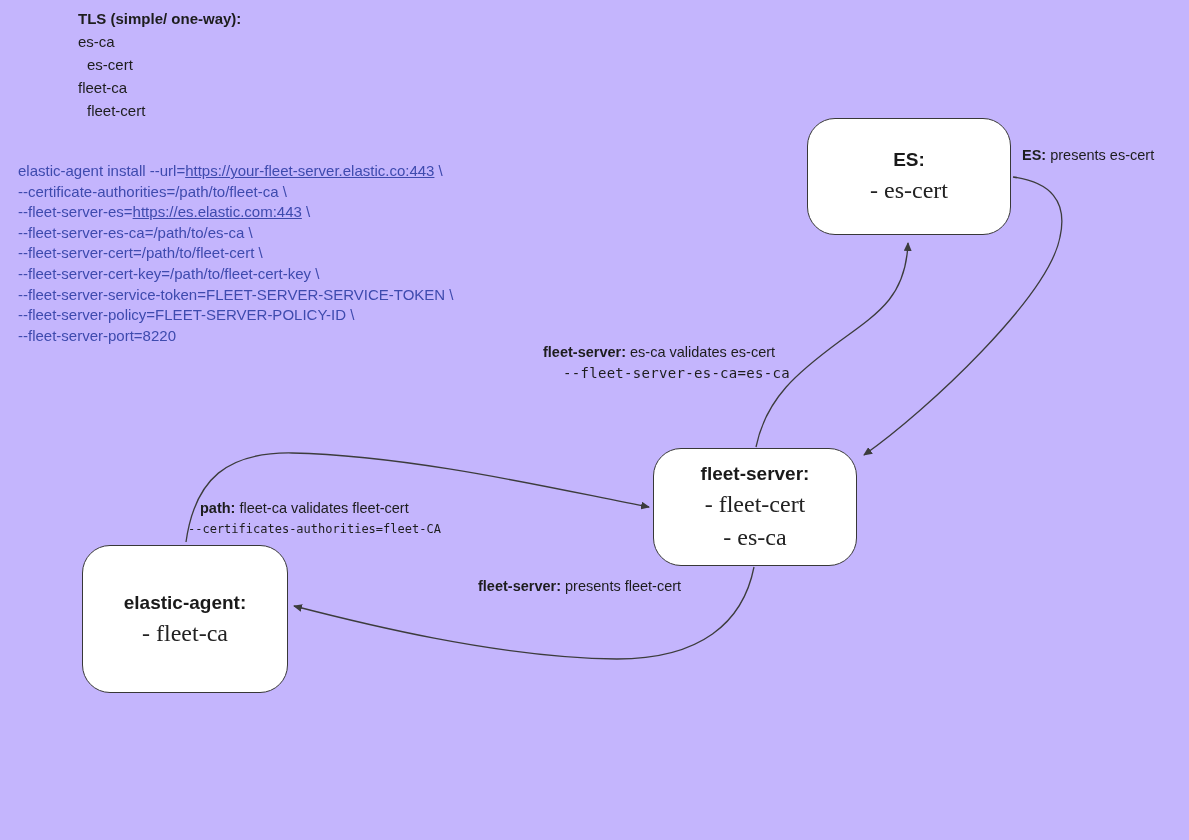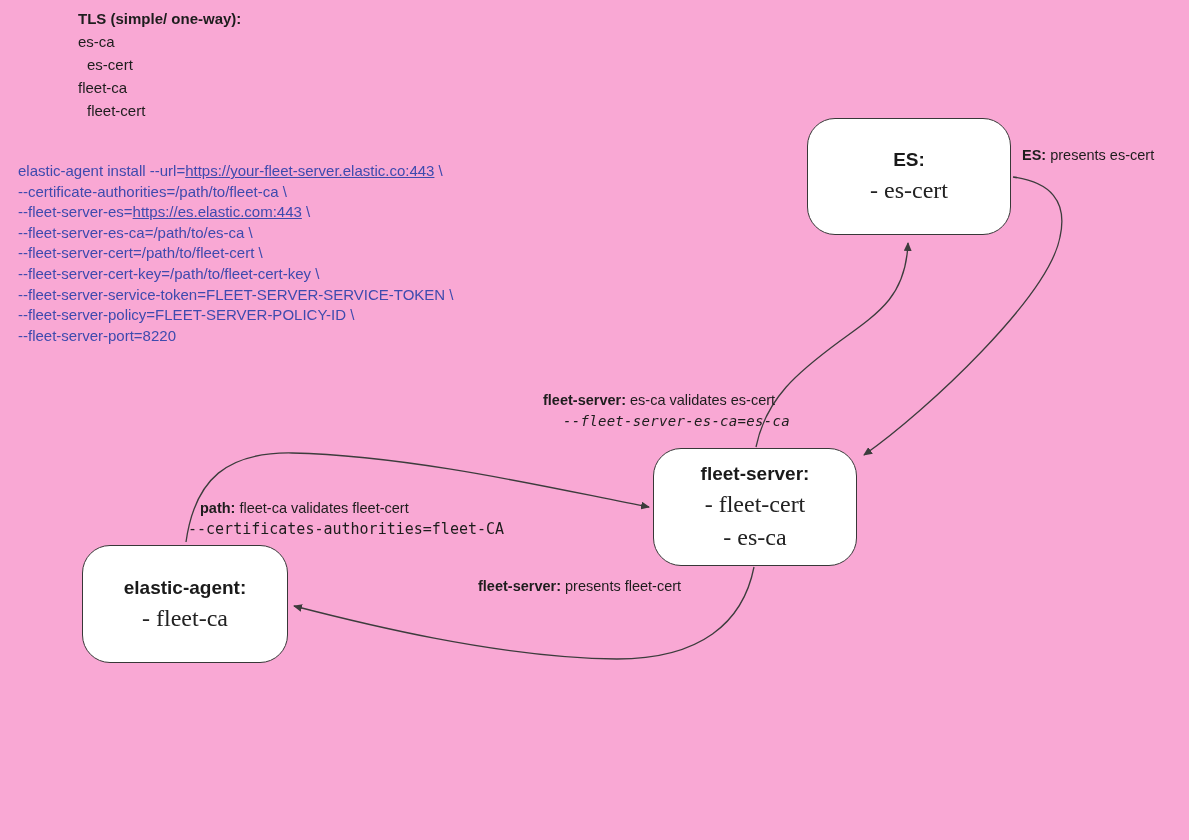--- a/index.html
+++ b/index.html
@@ -9,21 +9,21 @@
     width: 1189px;
     height: 840px;
     overflow: hidden;
     font-family: "Liberation Sans", sans-serif;
     color: #1d1d1d;
   }
   #canvas {
     position: relative;
     width: 1189px;
     height: 840px;
-    background: #f9a8d4;
+    background: #c4b5fd;
   }
 
   
   .legend {
     position: absolute;
     left: 78px;
     top: 7px;
     font-size: 15px;
     line-height: 23px;
     color: #1d1d1d;
@@ -55,38 +55,38 @@
     justify-content: center;
     gap: 6px;
     box-sizing: border-box;
     text-align: center;
   }
   .node-title { font-weight: bold; font-size: 19px; color: #1a1a1a; }
   .node-line  { font-size: 24px; color: #222222; font-family: Liberation Serif, serif; }
 
   #node-es            { left: 807px; top: 118px; width: 204px; height: 117px; }
   #node-fleet-server  { left: 653px; top: 448px; width: 204px; height: 118px; }
-  #node-elastic-agent { left: 82px;  top: 545px; width: 206px; height: 118px; }
+  #node-elastic-agent { left: 82px;  top: 545px; width: 206px; height: 148px; }
 
   
   .edge-label {
     position: absolute;
     font-size: 14.5px;
     line-height: 21px;
     color: #1d1d1d;
     white-space: nowrap;
   }
   .edge-label .bold { font-weight: bold; }
   .edge-label .mono {
     font-family: "DejaVu Sans Mono", monospace;
-    font-size: 15px;
+    font-size: 12px;
   }
   #label-es-presents     { left: 1022px; top: 145px; text-align: center; }
-  #label-fleet-validates { left: 543px;  top: 342px; margin-top: 48px; }
-  #label-fleet-validates .mono { padding-left: 20px; font-size: 14px; letter-spacing: 0.3px; font-style: italic; }
+  #label-fleet-validates { left: 543px;  top: 342px; }
+  #label-fleet-validates .mono { padding-left: 20px; font-size: 14px; letter-spacing: 0.3px; }
   #label-agent-validates { left: 188px;  top: 498px; }
   #label-agent-validates .line1 { padding-left: 12px; }
   #label-fleet-presents  { left: 468px;  top: 576px; }
   #label-fleet-presents .line1 { padding-left: 10px; }
 
   
   #arrows-svg {
     position: absolute;
     left: 0; top: 0;
     width: 1189px;

